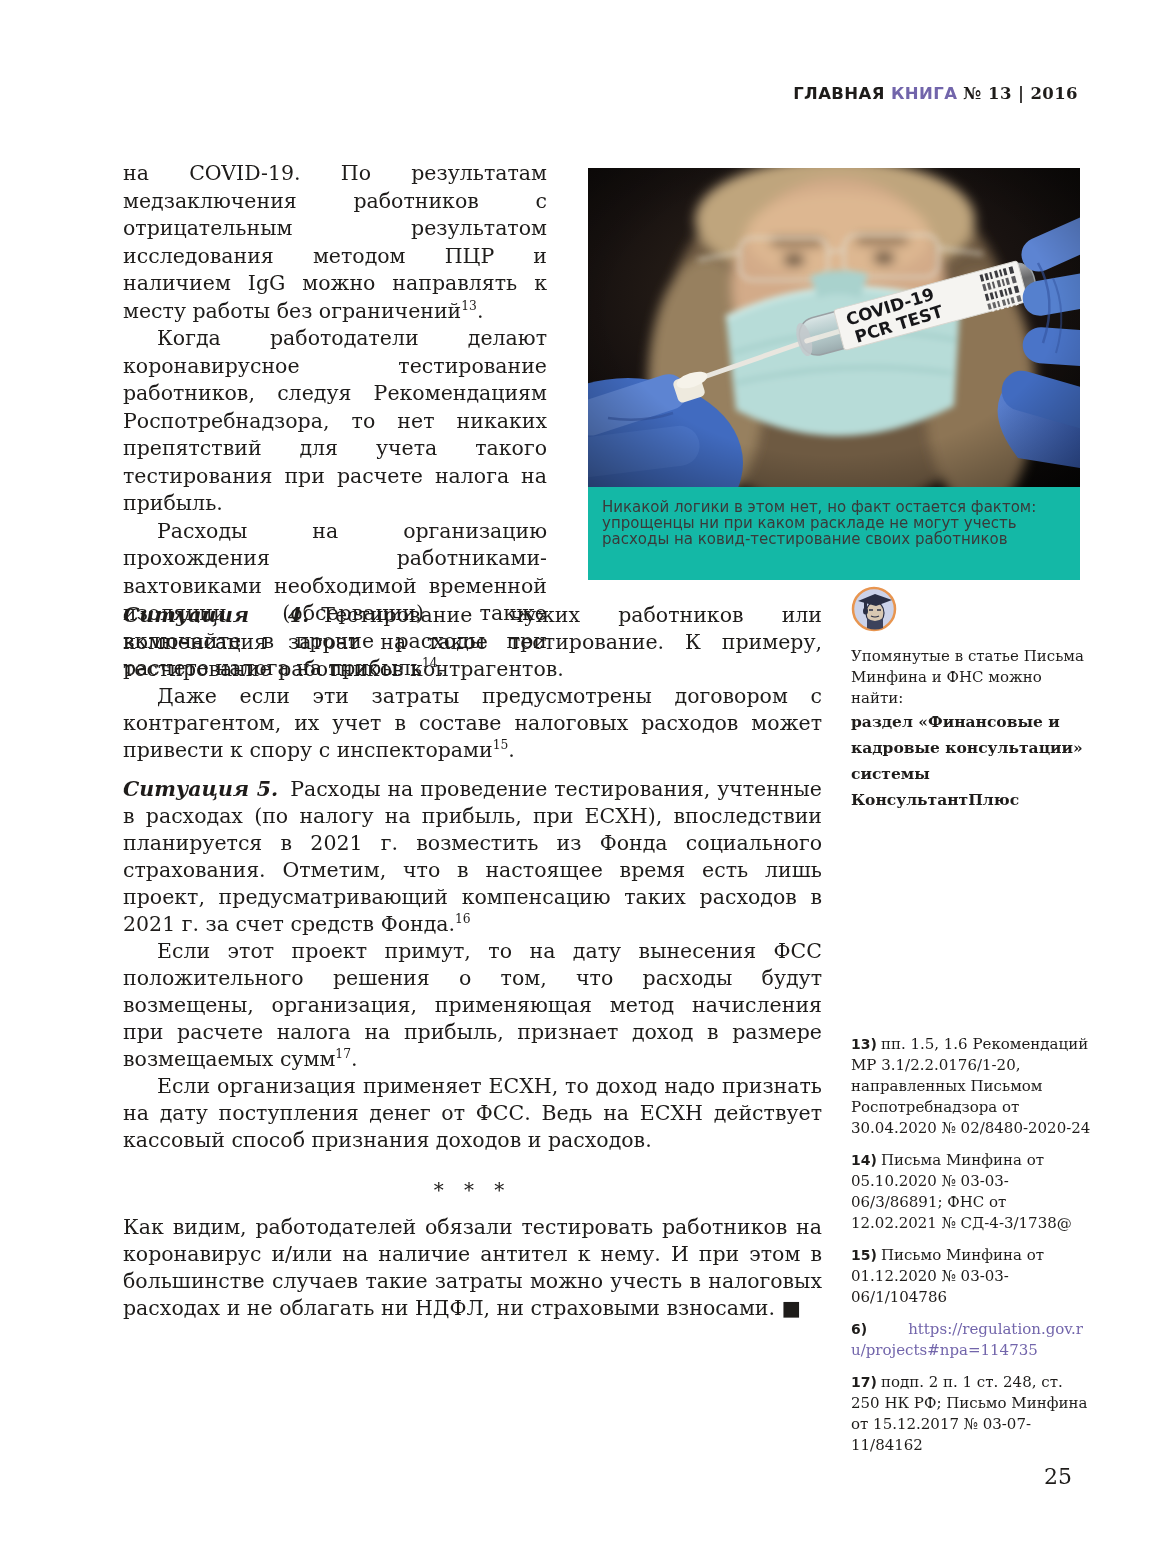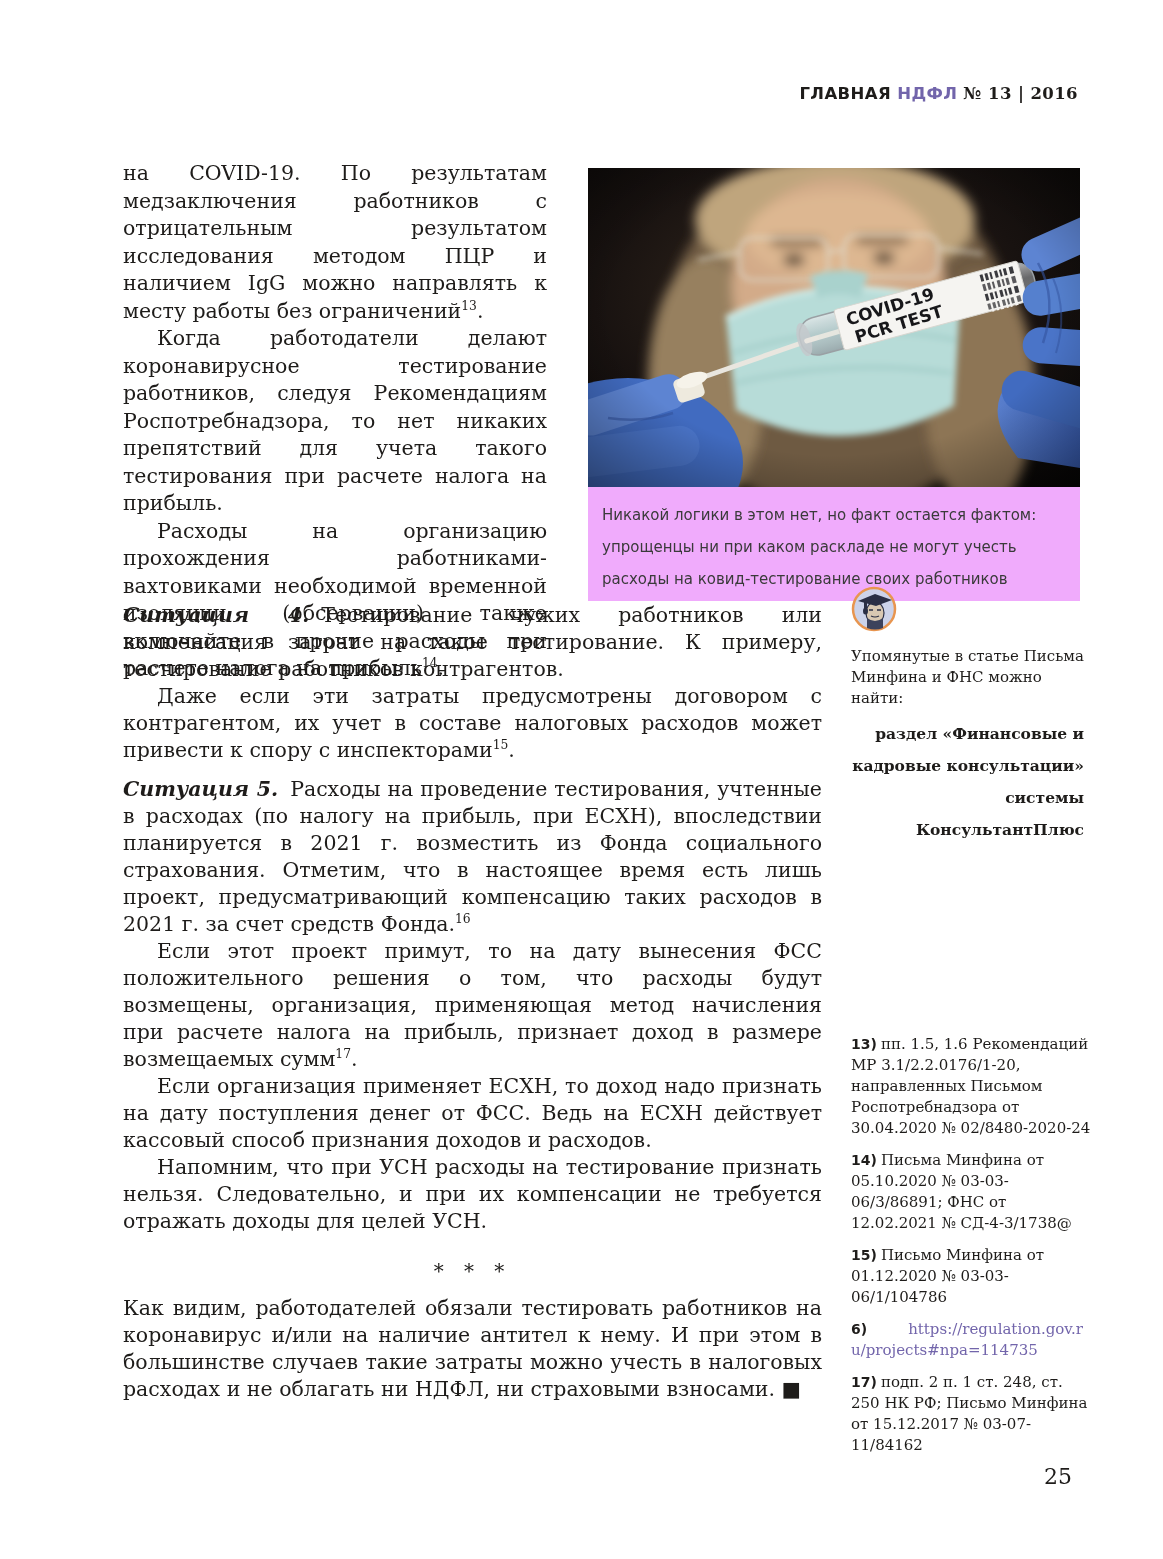--- a/index.html
+++ b/index.html
@@ -26,48 +26,48 @@
   .lead{font-weight:bold; font-style:italic; margin-right:12px;}
   sup{font-size:60%; line-height:0; vertical-align:super;}
   .stars{
     text-align:center; font-size:20px; letter-spacing:7px;
     margin:24px 0 12px 0; color:#1e1c1a;
   }
   
   .photo-block{position:absolute; left:588px; top:168px; width:492px;}
   .photo-frame{display:block; width:492px; height:319px;}
   .caption{
-    background:#f0abfc; padding:12px 16px 6px 14px;
+    background:#14b8a6; padding:12px 16px 33px 14px;
     font-family:"DejaVu Sans","Liberation Sans",sans-serif;
-    font-size:15px; line-height:32px; color:#3a3a3a;
+    font-size:15px; line-height:16px; color:#3a3a3a;
   }
   
   .sidebar-note{position:absolute; left:851px; top:586px; width:233px;}
   .note-icon{display:block; margin-bottom:14px;}
   .note-text{font-size:15px; line-height:21px;}
-  .note-bold{font-weight:bold; font-size:15.5px; line-height:32px; margin-top:9px;text-align:right;}
+  .note-bold{font-weight:bold; font-size:15.5px; line-height:26px; }
   
   .footnotes{position:absolute; left:851px; top:1034px; width:242px;}
   .footnote{margin-bottom:11px; font-size:15px; line-height:21px;}
   .fn-num{
     font-family:"DejaVu Sans","Liberation Sans",sans-serif;
     font-weight:bold; font-size:14px; margin-right:4px;
   }
   .fn-link{color:#7265ab; text-decoration:none; word-break:break-all; cursor:pointer;margin-left:37px;}
   
   .page-number{position:absolute; left:1044px; top:1464px; font-size:22px;}
 </style>
 </head>
 <body>
 
 <div class="page">
 
   <div class="header">
     <span>ГЛАВНАЯ</span>
-    <span class="brand-accent">НДФЛ</span>
+    <span class="brand-accent">КНИГА</span>
     <span class="issue">№ 13 | 2016</span>
   </div>
 
   <div class="col1">
       <p class="para">на COVID-19. По результатам медзаключения работников с отрицательным результатом исследования методом ПЦР и наличием IgG можно направлять к месту работы без ограничений<sup>13</sup>.</p>
       <p class="para indent">Когда работодатели делают коронавирусное тестирование работников, следуя Рекомендациям Роспотребнадзора, то нет никаких препятствий для учета такого тестирования при расчете налога на прибыль.</p>
       <p class="para indent">Расходы на организацию прохождения работниками-вахтовиками необходимой временной изоляции (обсервации) также включайте в прочие расходы при расчете налога на прибыль<sup>14</sup>.</p>
     </div>
 
   <div class="photo-block">
@@ -182,21 +182,20 @@
     </svg>
     <div class="caption">Никакой логики в этом нет, но факт остается фактом: упрощенцы ни при каком раскладе не могут учесть расходы на ковид-тестирование своих работников</div>
   </div>
 
   <div class="main-col">
       <p class="para"><span class="lead">Ситуация 4.</span>Тестирование чужих работников или компенсация затрат на такое тестирование. К примеру, тестирование работников контрагентов.</p>
       <p class="para indent">Даже если эти затраты предусмотрены договором с контрагентом, их учет в составе налоговых расходов может привести к спору с инспекторами<sup>15</sup>.</p>
       <p class="para space"><span class="lead">Ситуация 5.</span>Расходы на проведение тестирования, учтенные в расходах (по налогу на прибыль, при ЕСХН), впоследствии планируется в 2021 г. возместить из Фонда социального страхования. Отметим, что в настоящее время есть лишь проект, предусматривающий компенсацию таких расходов в 2021 г. за счет средств Фонда.<sup>16</sup></p>
       <p class="para indent">Если этот проект примут, то на дату вынесения ФСС положительного решения о том, что расходы будут возмещены, организация, применяющая метод начисления при расчете налога на прибыль, признает доход в размере возмещаемых сумм<sup>17</sup>.</p>
       <p class="para indent">Если организация применяет ЕСХН, то доход надо признать на дату поступления денег от ФСС. Ведь на ЕСХН действует кассовый способ признания доходов и расходов.</p>
-      <p class="para indent">Напомним, что при УСН расходы на тестирование признать нельзя. Следовательно, и при их компенсации не требуется отражать доходы для целей УСН.</p>
       <div class="stars">* * *</div>
       <p class="para">Как видим, работодателей обязали тестировать работников на коронавирус и/или на наличие антител к нему. И при этом в большинстве случаев такие затраты можно учесть в налоговых расходах и не облагать ни НДФЛ, ни страховыми взносами. ■</p>
     </div>
 
   <div class="sidebar-note">
     <svg class="note-icon" width="46" height="46" viewBox="0 0 46 46" xmlns="http://www.w3.org/2000/svg">
       <circle cx="23" cy="23" r="21" fill="#ccd3ea" stroke="#e8954f" stroke-width="2.5"></circle>
       <ellipse cx="24" cy="27" rx="9" ry="11" fill="#d8c8b2" stroke="#2a2f45" stroke-width="1.2"></ellipse>
       <path d="M7 15 L24 8 L41 14 L25 20 Z" fill="#2a2f45"></path>
       <rect x="13" y="13" width="3" height="10" fill="#2a2f45"></rect>

